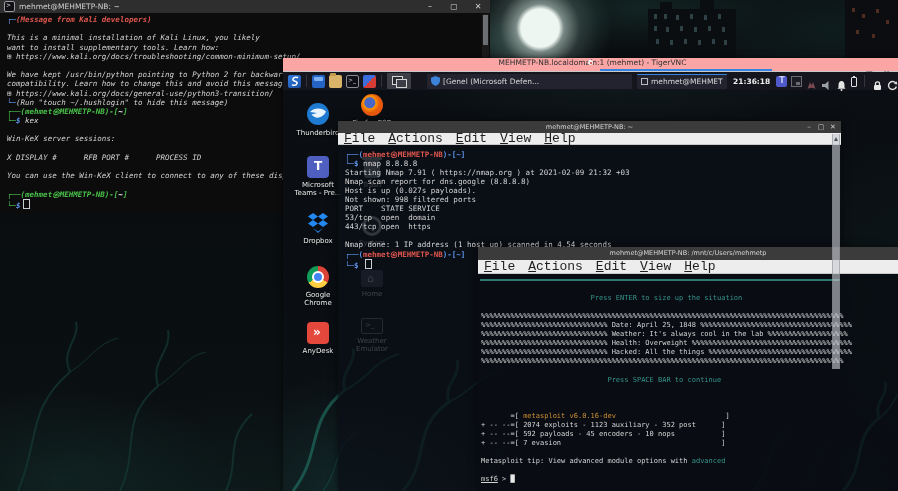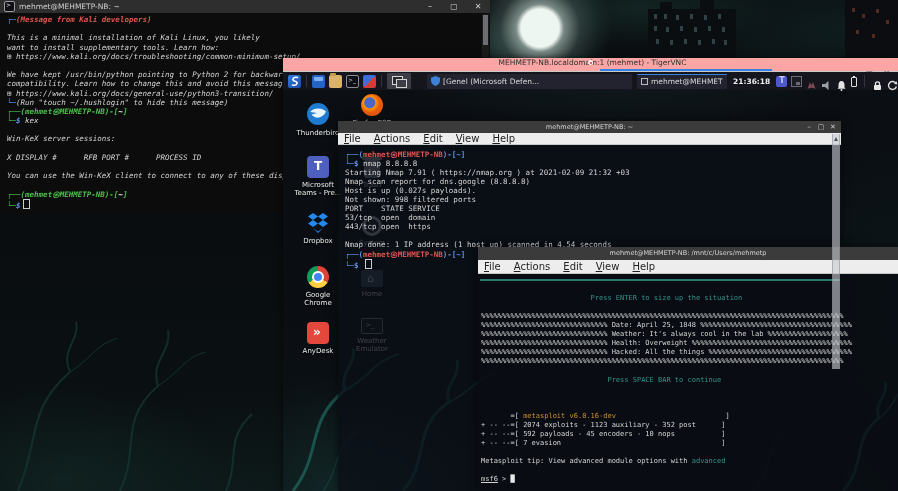--- a/index.html
+++ b/index.html
@@ -115,21 +115,21 @@
   .g-home::before{content:"⌂";position:absolute;left:6px;top:2px;font-size:11px;color:#dfe5ec;}
   .g-termemu{width:22px;height:16px;background:#14171c;border:1px solid #868e96;border-radius:2px;box-sizing:border-box;margin-top:3px;}
   .g-termemu::before{content:">_";position:absolute;left:3px;top:2px;font-size:7px;color:#cdd3da;}
   
   .xwin{position:absolute;display:flex;flex-direction:column;box-shadow:0 0 8px rgba(0,0,0,.55);}
   .xtitle{height:12px;background:#3b3b3b;position:relative;flex:none;}
   .xtitle .t{position:absolute;left:0;right:0;top:0;text-align:center;font-size:6.5px;line-height:12px;color:#d6d6d6;}
   .xtitle .ctrls{position:absolute;right:2px;top:0;display:flex;}
   .xtitle .ctrls span{width:12px;text-align:center;font-size:7px;line-height:12px;color:#c9c9c9;}
   .xmenu{background:#ededed;border-bottom:1px solid #c8c8c8;display:flex;align-items:center;padding-left:6px;gap:13px;flex:none;}
-  .xmenu .mi{font-size:10px;color:#1f1f1f;}
+  .xmenu .mi{font-size:13px;color:#1f1f1f;font-family:Liberation Mono, monospace;}
   .xmenu .mi u{text-decoration:underline;text-underline-offset:1px;}
   #nmap-win{left:55px;top:49px;width:503px;height:370px;z-index:20;}
   #nmap-win .xmenu{height:11px;}
   #nmap-content{flex:1;background:rgba(10,14,22,.78);overflow:hidden;}
   #nmap-out{margin:5px 0 0 7px;--lh:9.05px;font-size:7.5px;}
   #msf-win{left:195px;top:175px;width:420px;height:244px;z-index:30;}
   #msf-win .xtitle{height:13px;}
   #msf-win .xtitle .t{line-height:13px;}
   #msf-win .xmenu{height:13px;}
   #msf-content{flex:1;background:rgba(9,13,19,.80);overflow:hidden;position:relative;}

